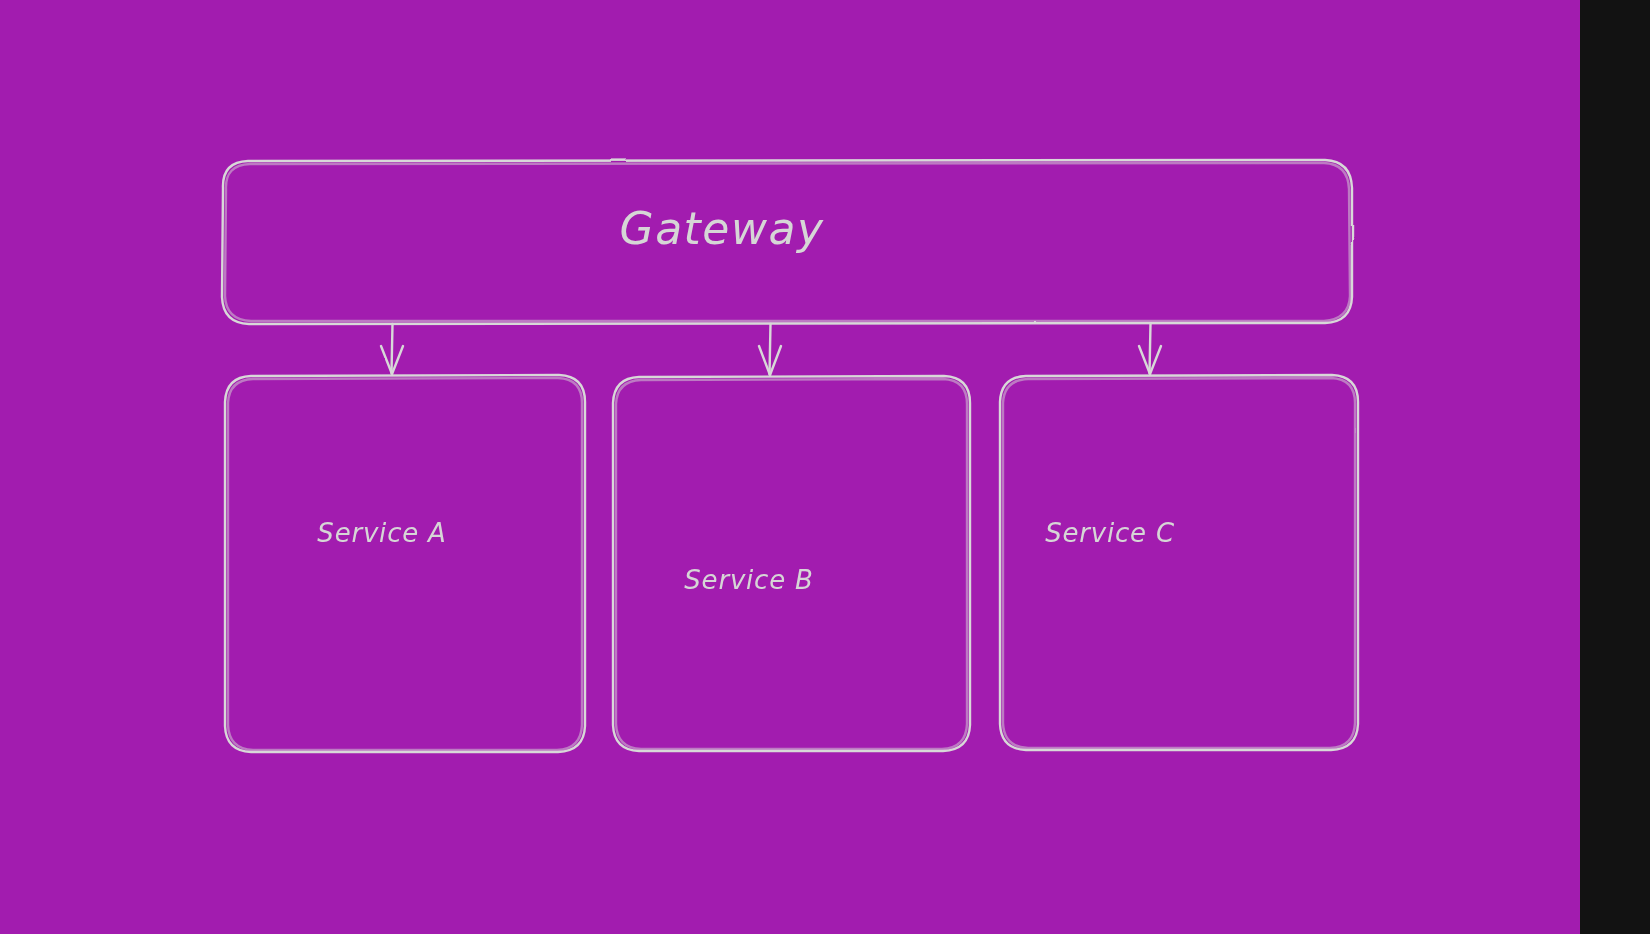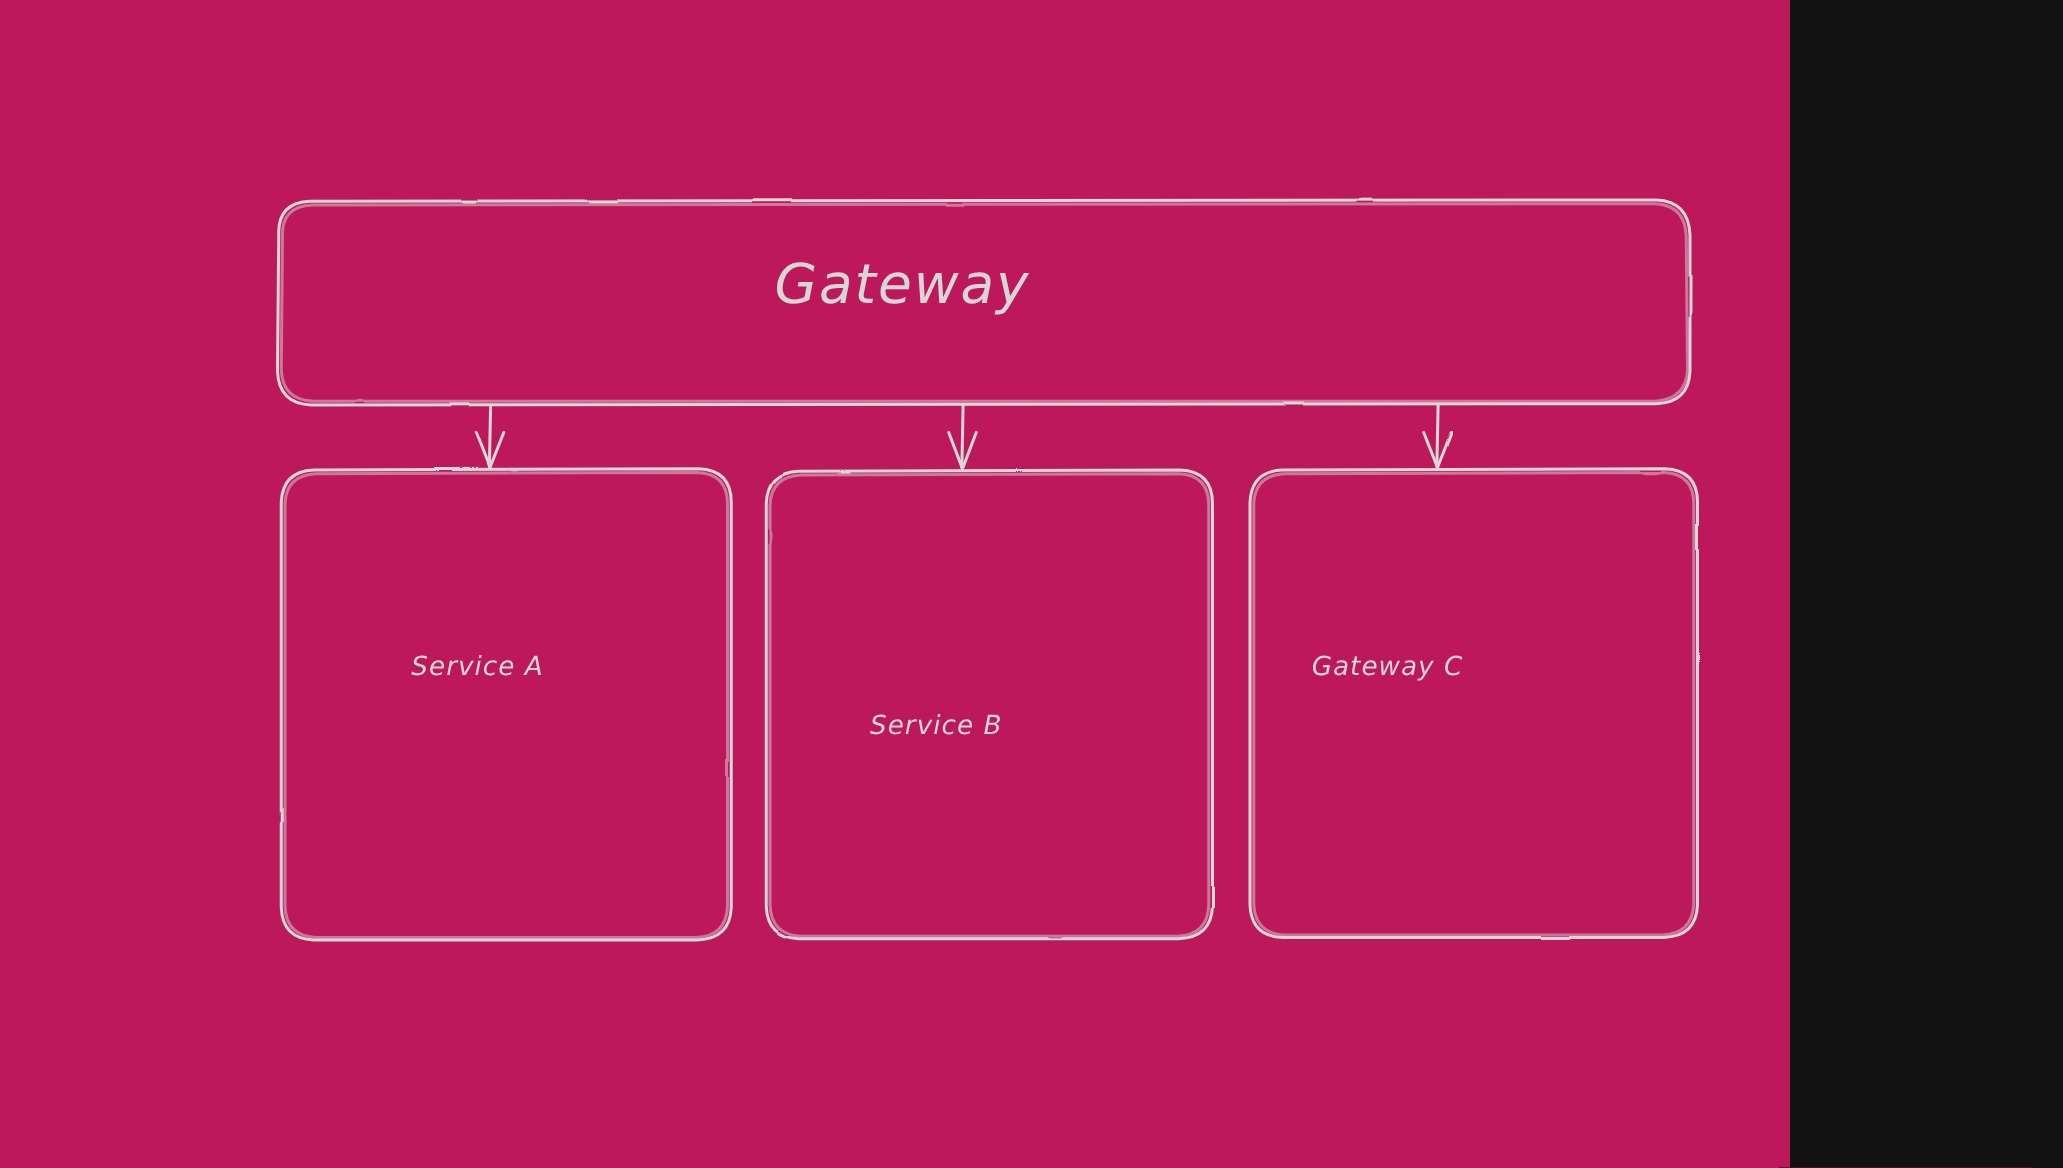--- a/index.html
+++ b/index.html
@@ -10,23 +10,23 @@
   }
   body {
     width: 1650px;
     height: 934px;
     overflow: hidden;
     font-family: "DejaVu Sans", sans-serif;
   }
 
   #canvas {
     position: relative;
-    width: 1432px;
+    width: 1580px;
     height: 934px;
-    background: #be185d;
+    background: #a21caf;
   }
 
   #sketch-svg {
     position: absolute;
     left: 0;
     top: 0;
     width: 1650px;
     height: 934px;
     display: block;
   }
@@ -45,21 +45,21 @@
     transform: translate(-50%, -50%);
     text-rendering: optimizeLegibility;
   }
 
   .label-gateway {
     font-size: 44px;
     letter-spacing: 1.5px;
   }
 
   .label-service {
-    font-size: 21px;
+    font-size: 26px;
     letter-spacing: 0.8px;
   }
 </style>
 </head>
 <body>
 
 <div id="canvas">
 
   <svg id="sketch-svg" viewBox="0 0 1650 934" xmlns="http://www.w3.org/2000/svg">
     <defs>
@@ -196,15 +196,15 @@
 
     </g>
   </svg>
 
   <div class="node-label label-gateway" style="left:722px; top:228px;">Gateway</div>
 
   <div class="node-label label-service" style="left:382px; top:533px;">Service A</div>
 
   <div class="node-label label-service" style="left:749px; top:533px;margin-top:47px;">Service B</div>
 
-  <div class="node-label label-service" style="left:1110px; top:533px;">Gateway C</div>
+  <div class="node-label label-service" style="left:1110px; top:533px;">Service C</div>
 
 </div>
 
 </body></html>

